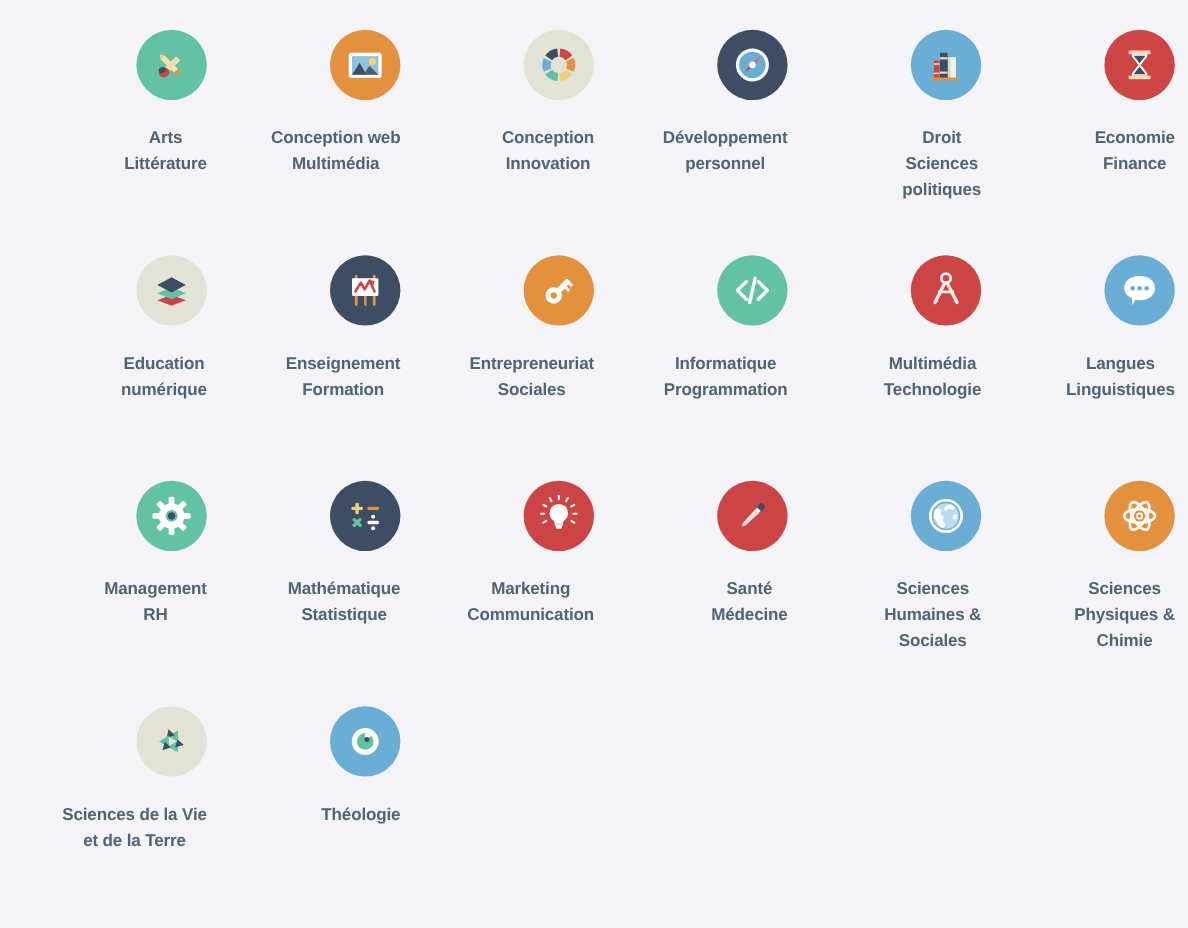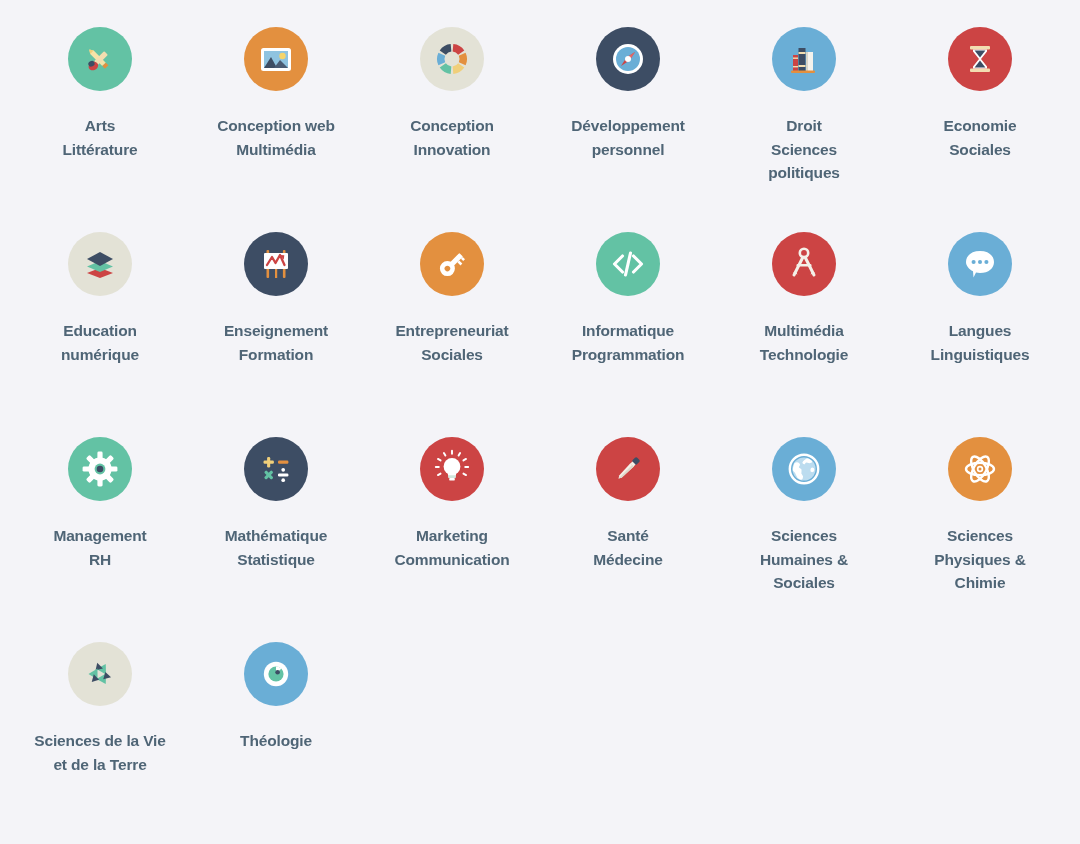--- a/index.html
+++ b/index.html
@@ -18,21 +18,21 @@
     display: grid;
     grid-template-columns: repeat(6, 1fr);
     grid-auto-rows: 205px;
     width: 1080px;
     box-sizing: border-box;
     padding: 27px 12px 0 12px;
   }
   .category-item {
     display: flex;
     flex-direction: column;
-    align-items: center;
+    align-items: flex-end;
     justify-content: flex-start;
     text-align: center;
     cursor: pointer;
     user-select: none;
   }
   .icon-circle {
     width: 64px;
     height: 64px;
     border-radius: 50%;
     display: flex;
@@ -138,21 +138,21 @@
       <div class="icon-circle" style="background: rgb(204, 68, 68);">
     <svg width="40" height="40" viewBox="0 0 40 40">
       <rect x="10" y="7" width="20" height="3.4" rx="1" fill="#f2ddb0"></rect>
       <rect x="10" y="29.6" width="20" height="3.4" rx="1" fill="#f2ddb0"></rect>
       <path d="M13 10.4 h14 v2 L21 20 l6 7.6 v2 H13 v-2 L19 20 l-6-7.6 Z" fill="#ffffff"></path>
       <path d="M14.6 11.6 h10.8 L20 18.6 Z" fill="#3d4d64"></path>
       <path d="M20 21.4 L25.4 28.4 H14.6 Z" fill="#3d4d64"></path>
     </svg>
       </div>
       <div class="category-label">Economie
-Sociales</div>
+Finance</div>
     </div>
     <div class="category-item">
       <div class="icon-circle" style="background: rgb(227, 226, 214);">
     <svg width="40" height="40" viewBox="0 0 40 40">
       <path d="M20 24 L33 29 L20 34 L7 29 Z" fill="#cc4444"></path>
       <path d="M20 17 L33 22.5 L20 28 L7 22.5 Z" fill="#63c2a4"></path>
       <path d="M20 8 L33 15 L20 22 L7 15 Z" fill="#3d4d64"></path>
     </svg>
       </div>
       <div class="category-label">Education

